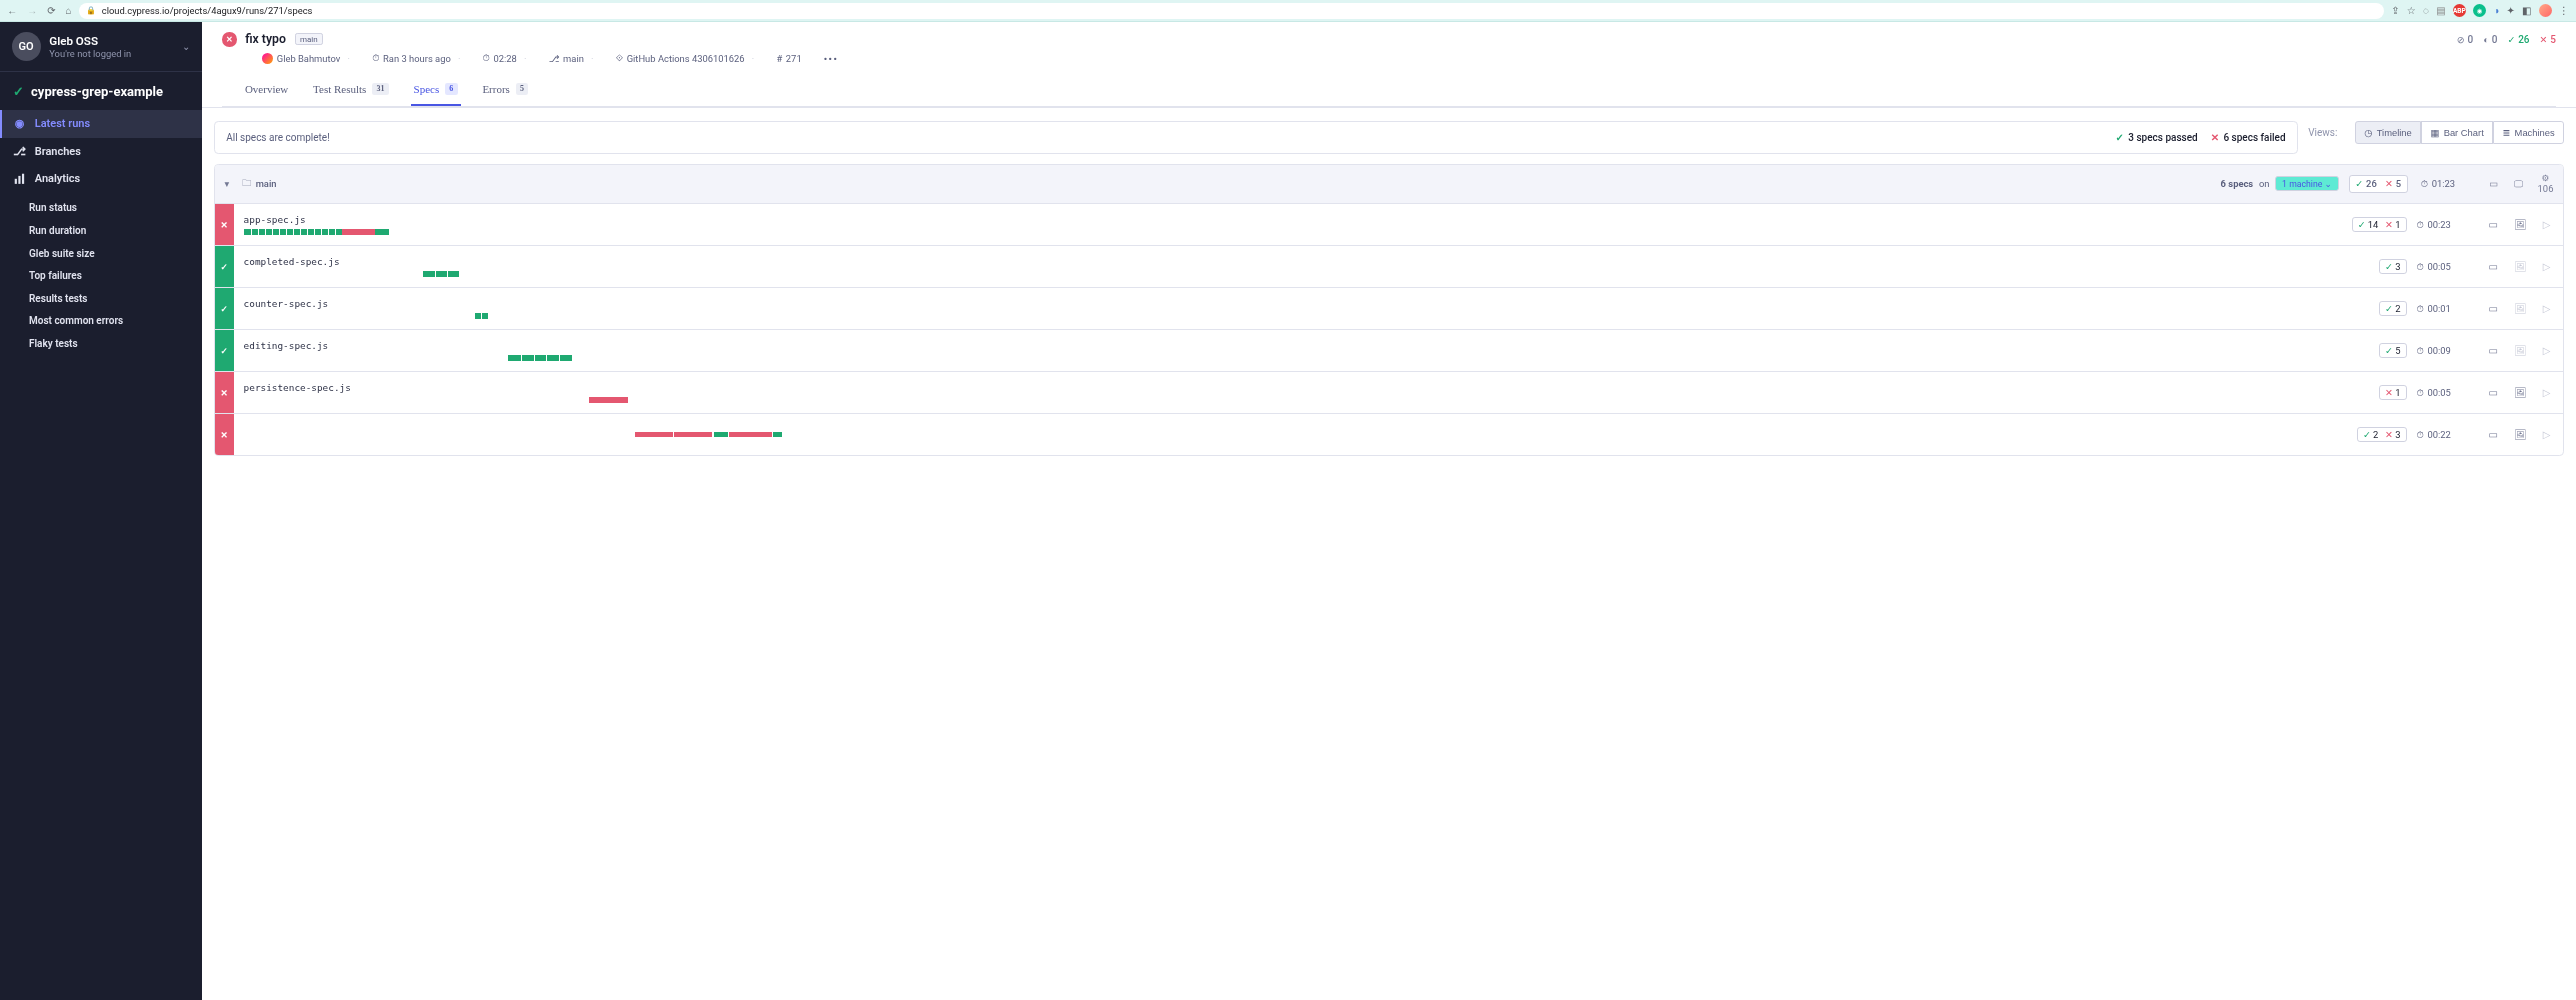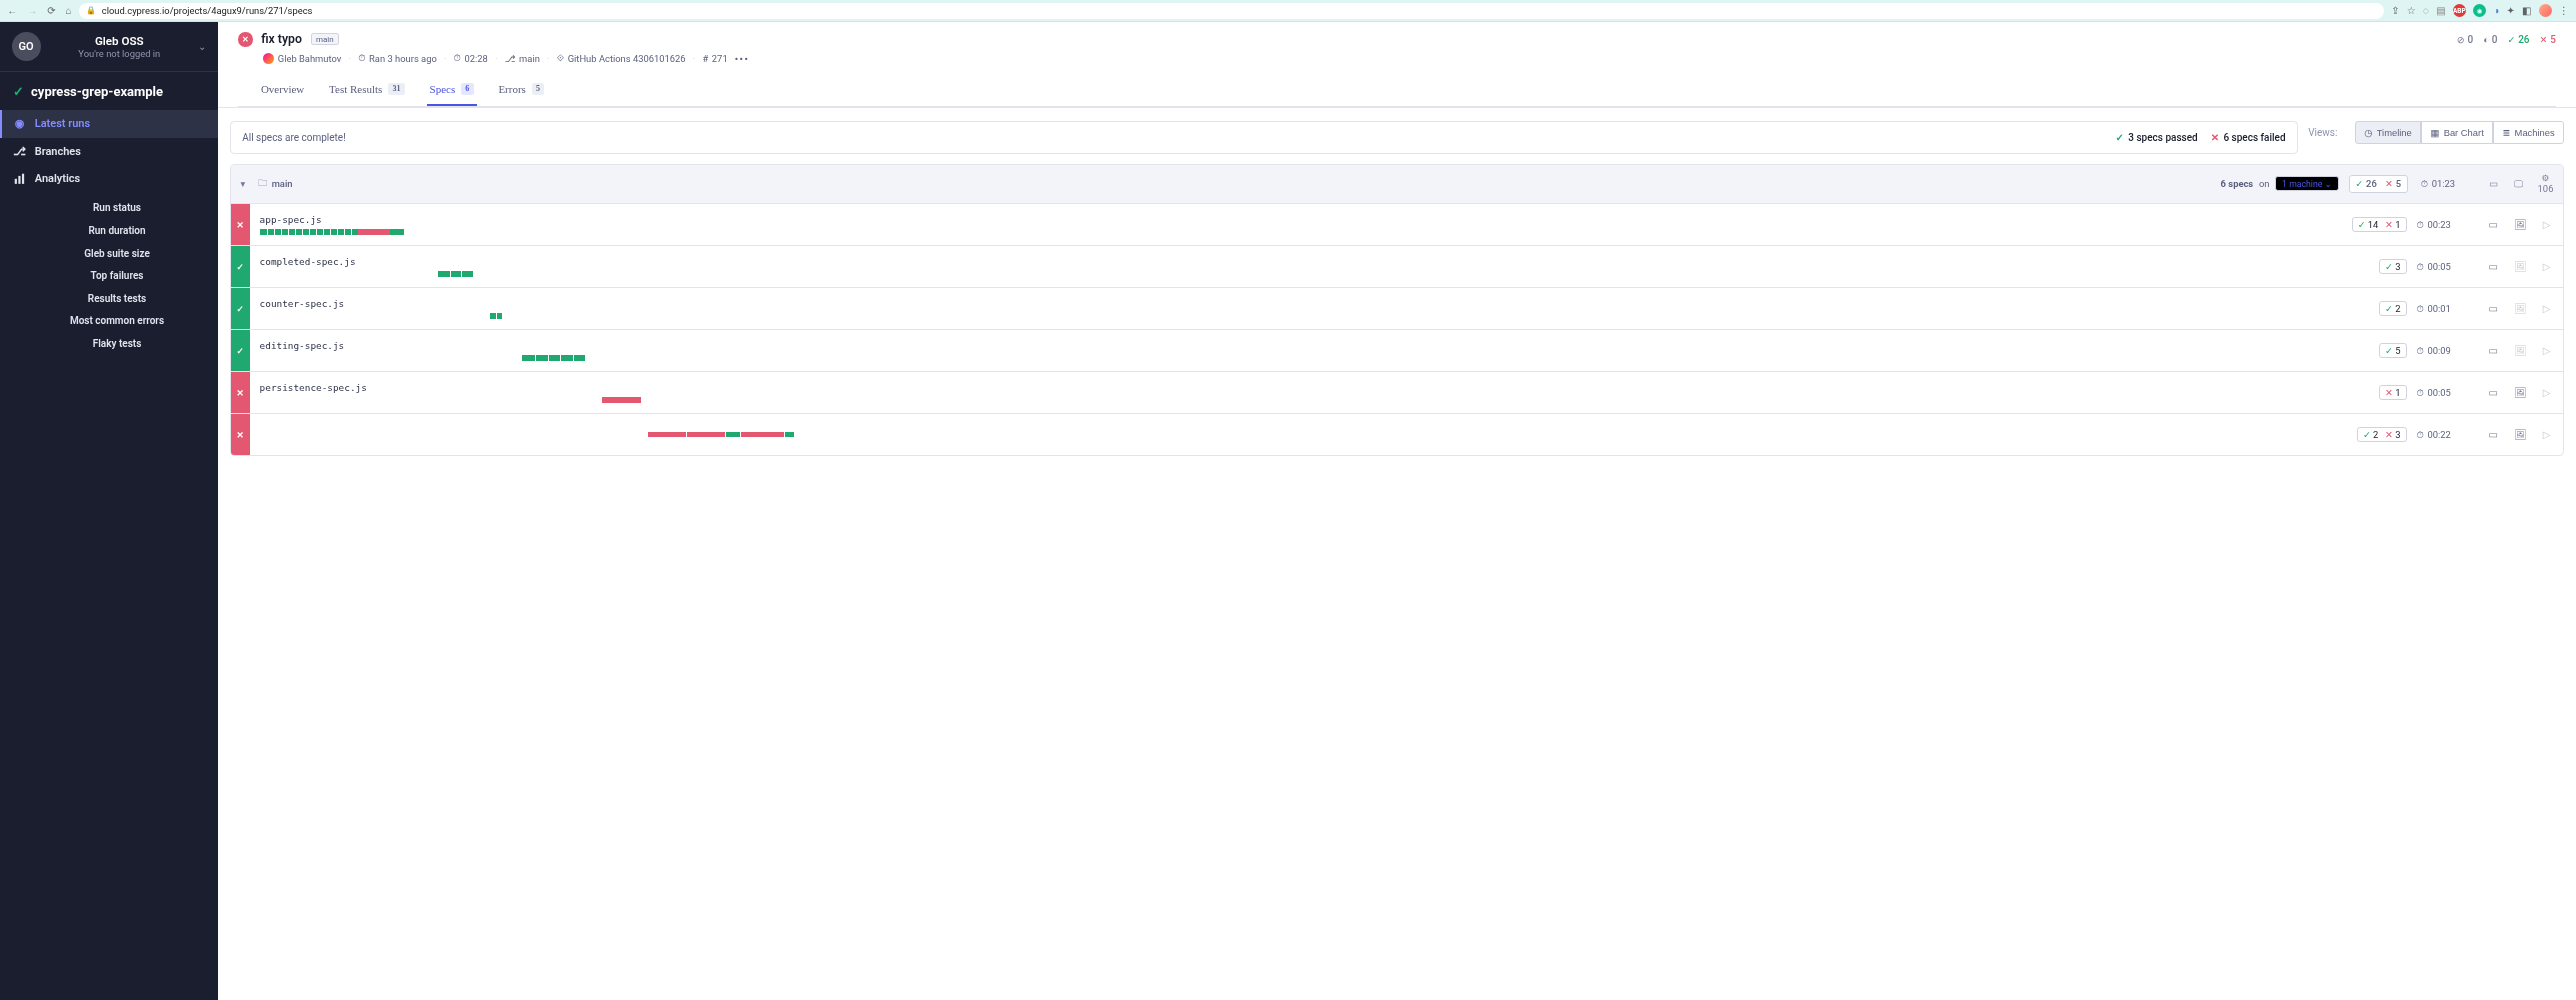--- a/index.html
+++ b/index.html
@@ -9,21 +9,21 @@
 .browser-chrome { height: 22px; background: #dff5f3; display: flex; align-items: center; padding: 0 7.2px; gap: 7.2px; border-bottom: 0.7px solid #c8e8e5; }
 .browser-chrome .nav-icons { display: flex; gap: 10px; align-items: center; }
 .browser-chrome .nav-icon { color: #5f6368; cursor: pointer; }
 .browser-chrome .url-bar { flex: 1; display: flex; align-items: center; background: #fff; border-radius: 10px; height: 16px; padding: 0 7.2px; gap: 5.8px; font-size: 9.4px; color: #202124; }
 .browser-chrome .url-bar .lock { color: #5f6368; font-size: 8px; }
 .browser-chrome .right-icons { display: flex; gap: 7.2px; align-items: center; }
 .browser-chrome .ext-icon { width: 13px; height: 13px; border-radius: 50%; display: inline-flex; align-items: center; justify-content: center; font-size: 6.5px; }
 
 
 .app { display: flex; height: calc(100vh - 22px); }
-.sidebar { width: 218px; background: #1b1e2e; color: #fff; flex-shrink: 0; display: flex; flex-direction: column; text-align: center; }
+.sidebar { width: 202px; background: #1b1e2e; color: #fff; flex-shrink: 0; display: flex; flex-direction: column; }
 .main { flex: 1; background: #fff; overflow: auto; }
 
 
 .org-header { display: flex; align-items: center; padding: 10px 11.6px; gap: 8.7px; border-bottom: 0.7px solid #2e3247; }
 .org-avatar { width: 29px; height: 29px; border-radius: 50%; background: #4a4d5e; display: flex; align-items: center; justify-content: center; font-weight: 600; font-size: 11px; color: #fff; }
 .org-info { flex: 1; }
 .org-name { font-weight: 600; font-size: 11.6px; }
 .org-sub { font-size: 9.4px; color: #9095ad; }
 .org-chevron { color: #9095ad; }
 
@@ -45,21 +45,21 @@
 .branch-pill { font-size: 8px; padding: 0.7px 4.3px; border: 0.7px solid #d0d2e0; border-radius: 2.2px; color: #5a5f7d; background: #f3f4fa; }
 .run-stats { margin-left: auto; display: flex; gap: 10px; align-items: center; font-size: 10px; font-weight: 500; }
 .stat { display: flex; align-items: center; gap: 2.9px; }
 .stat .ic { font-size: 9.4px; }
 .green { color: #1fa971; }
 .red { color: #e45770; }
 .gray { color: #747994; }
 
 .meta-row { display: flex; align-items: center; gap: 7.2px; padding: 5.8px 0 7.2px 24.6px; font-size: 9.4px; color: #5a5f7d; }
 .meta-row .sep { color: #c6c9d6; }
-.meta-row .mi { display: inline-flex; align-items: center; gap: 3.6px; }
+.meta-row .mi { display: inline-flex; align-items: center; gap: 3.6px; margin-left: 15px; }
 .meta-row .avatar { width: 11.6px; height: 11.6px; border-radius: 50%; background: linear-gradient(135deg,#f0a,#fa0); }
 
 
 .tabs { display: flex; gap: 19px; padding: 0 20px; border-bottom: 0.7px solid #e1e3ed; margin-top: 4.3px; }
 .tab { padding: 7.2px 2.9px 8.7px; font-size: 11px; color: #5a5f7d; cursor: pointer; border-bottom: 2.2px solid transparent; display: flex; gap: 5.8px; font-family: Liberation Serif, serif; }
 .tab.active { color: #4956e3; border-bottom-color: #4956e3; font-weight: 500; }
 .tab .count-pill { background: #eceef5; color: #5a5f7d; font-size: 8px; padding: 0.7px 4.3px; border-radius: 2.2px; font-weight: 600; }
 .tab.active .count-pill { background: #e4e7ff; color: #4956e3; }
 
 
@@ -82,21 +82,21 @@
 .summary-views-row { display: flex; gap: 10px; margin-bottom: 10px; align-items: stretch; }
 .summary-views-row .summary-bar { flex: 1; margin-bottom: 0; }
 
 
 .specs-table { border: 0.7px solid #e1e3ed; border-radius: 4.3px; overflow: hidden; }
 .specs-header { display: flex; align-items: center; background: #f3f4fa; padding: 8.7px 10px; font-size: 9.4px; color: #5a5f7d; }
 .specs-header .expand { width: 17.4px; color: #747994; cursor: pointer; }
 .specs-header .folder { display: flex; align-items: center; gap: 4.3px; font-weight: 500; }
 .specs-header .spacer { flex: 1; }
 .specs-header .machine-info { display: flex; align-items: center; gap: 5.8px; }
-.machine-pill { background: #000000; border: 0.7px solid #d0d2e0; border-radius: 2.9px; padding: 1.4px 5.8px; font-size: 8.7px; color: #4956e3; }
+.machine-pill { background: #5eead4; border: 0.7px solid #d0d2e0; border-radius: 2.9px; padding: 1.4px 5.8px; font-size: 8.7px; color: #4956e3; }
 .header-stat-group { display: flex; align-items: center; gap: 2.9px; padding: 2.2px 5.8px; border: 0.7px solid #d0d2e0; border-radius: 2.9px; background: #fff; font-size: 9.4px; font-weight: 500; margin-left: 10px; }
 .header-time { display: flex; align-items: center; gap: 3.6px; margin-left: 13px; min-width: 51px; }
 .header-icons { display: flex; gap: 16px; margin-left: 17.4px; align-items: center; color: #747994; }
 .header-total { margin-left: 14.5px; text-align: center; color: #747994; }
 .header-total .gear { font-size: 8.7px; }
 
 .spec-row { display: flex; align-items: stretch; border-top: 0.7px solid #e1e3ed; min-height: 42px; }
 .spec-status-col { width: 19px; display: flex; align-items: center; justify-content: center; color: #fff; font-size: 8.7px; font-weight: bold; }
 .spec-status-col.pass { background: #1fa971; }
 .spec-status-col.fail { background: #e45770; }

